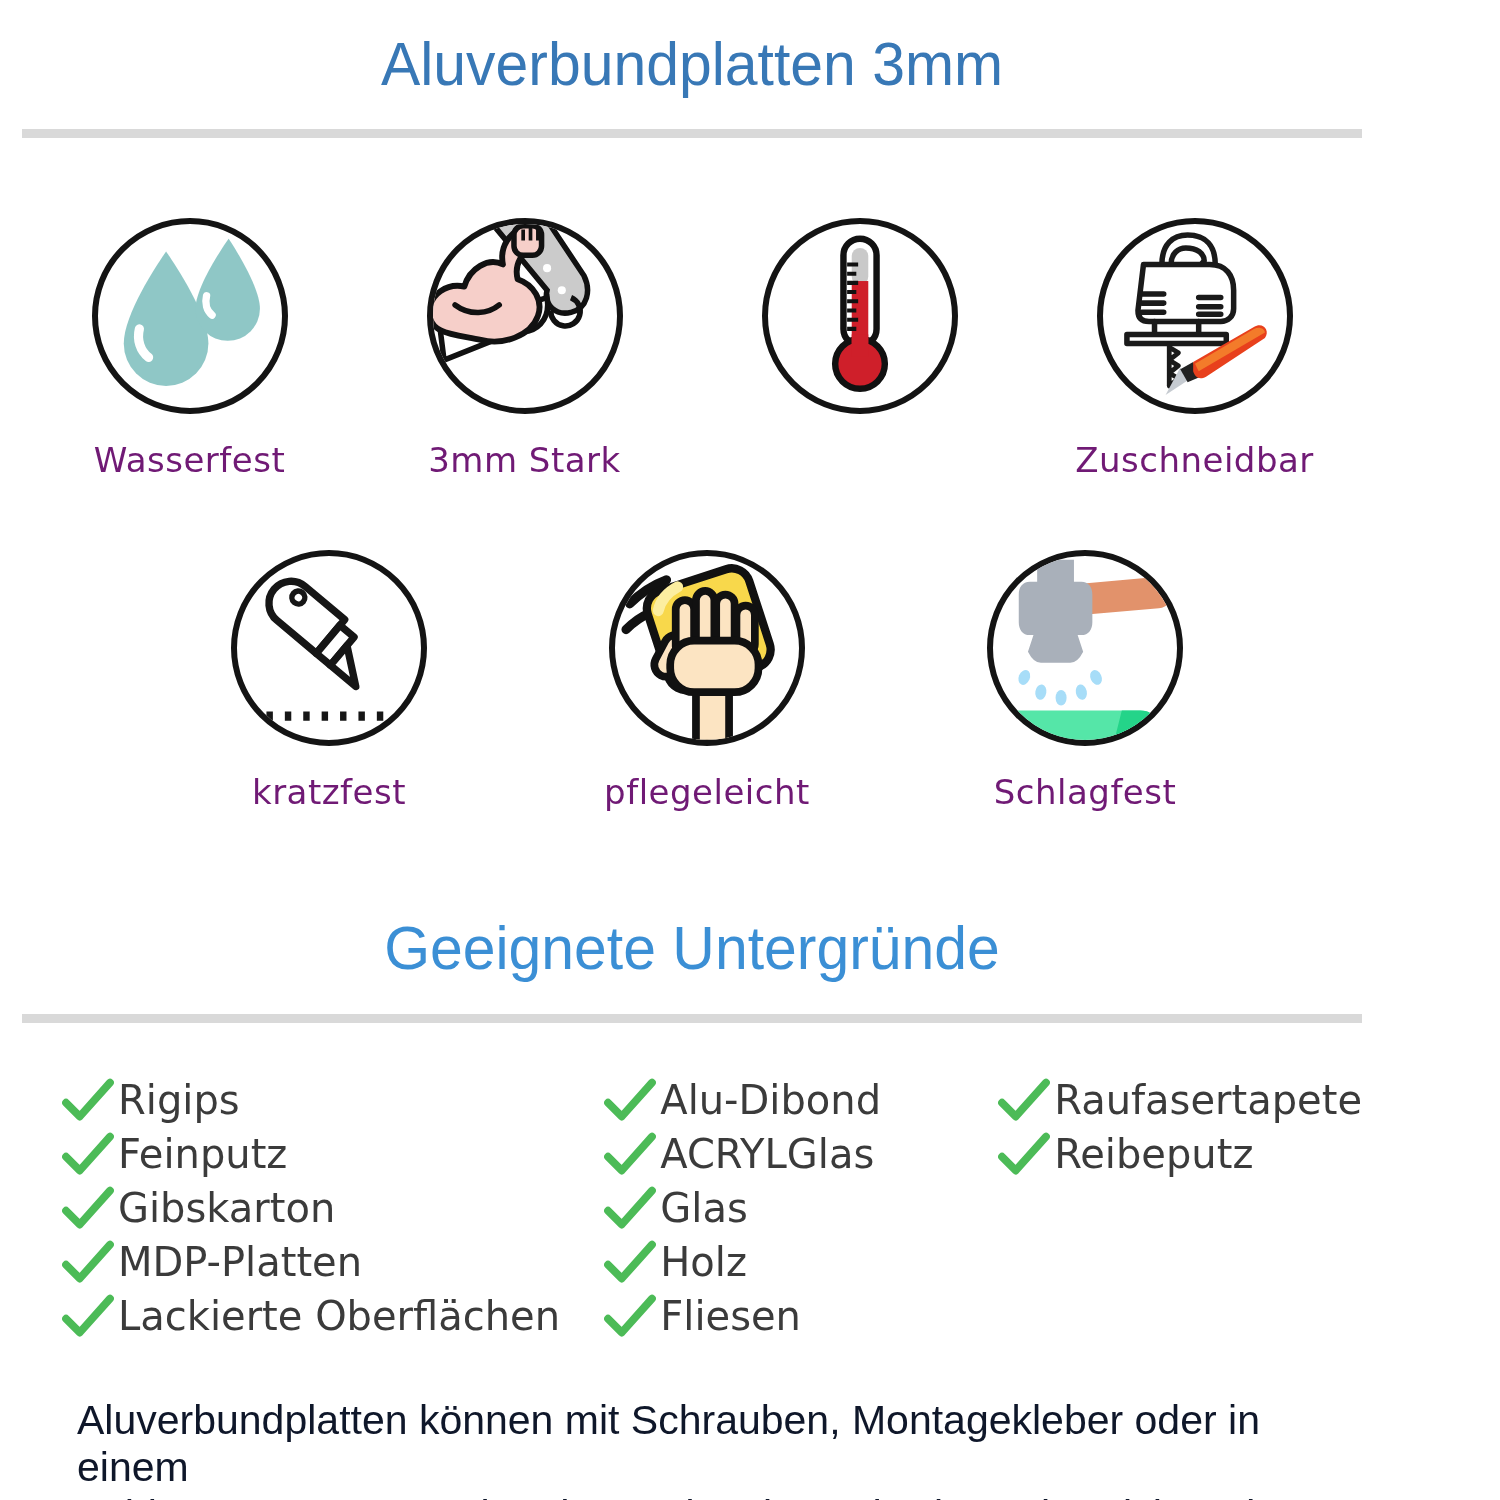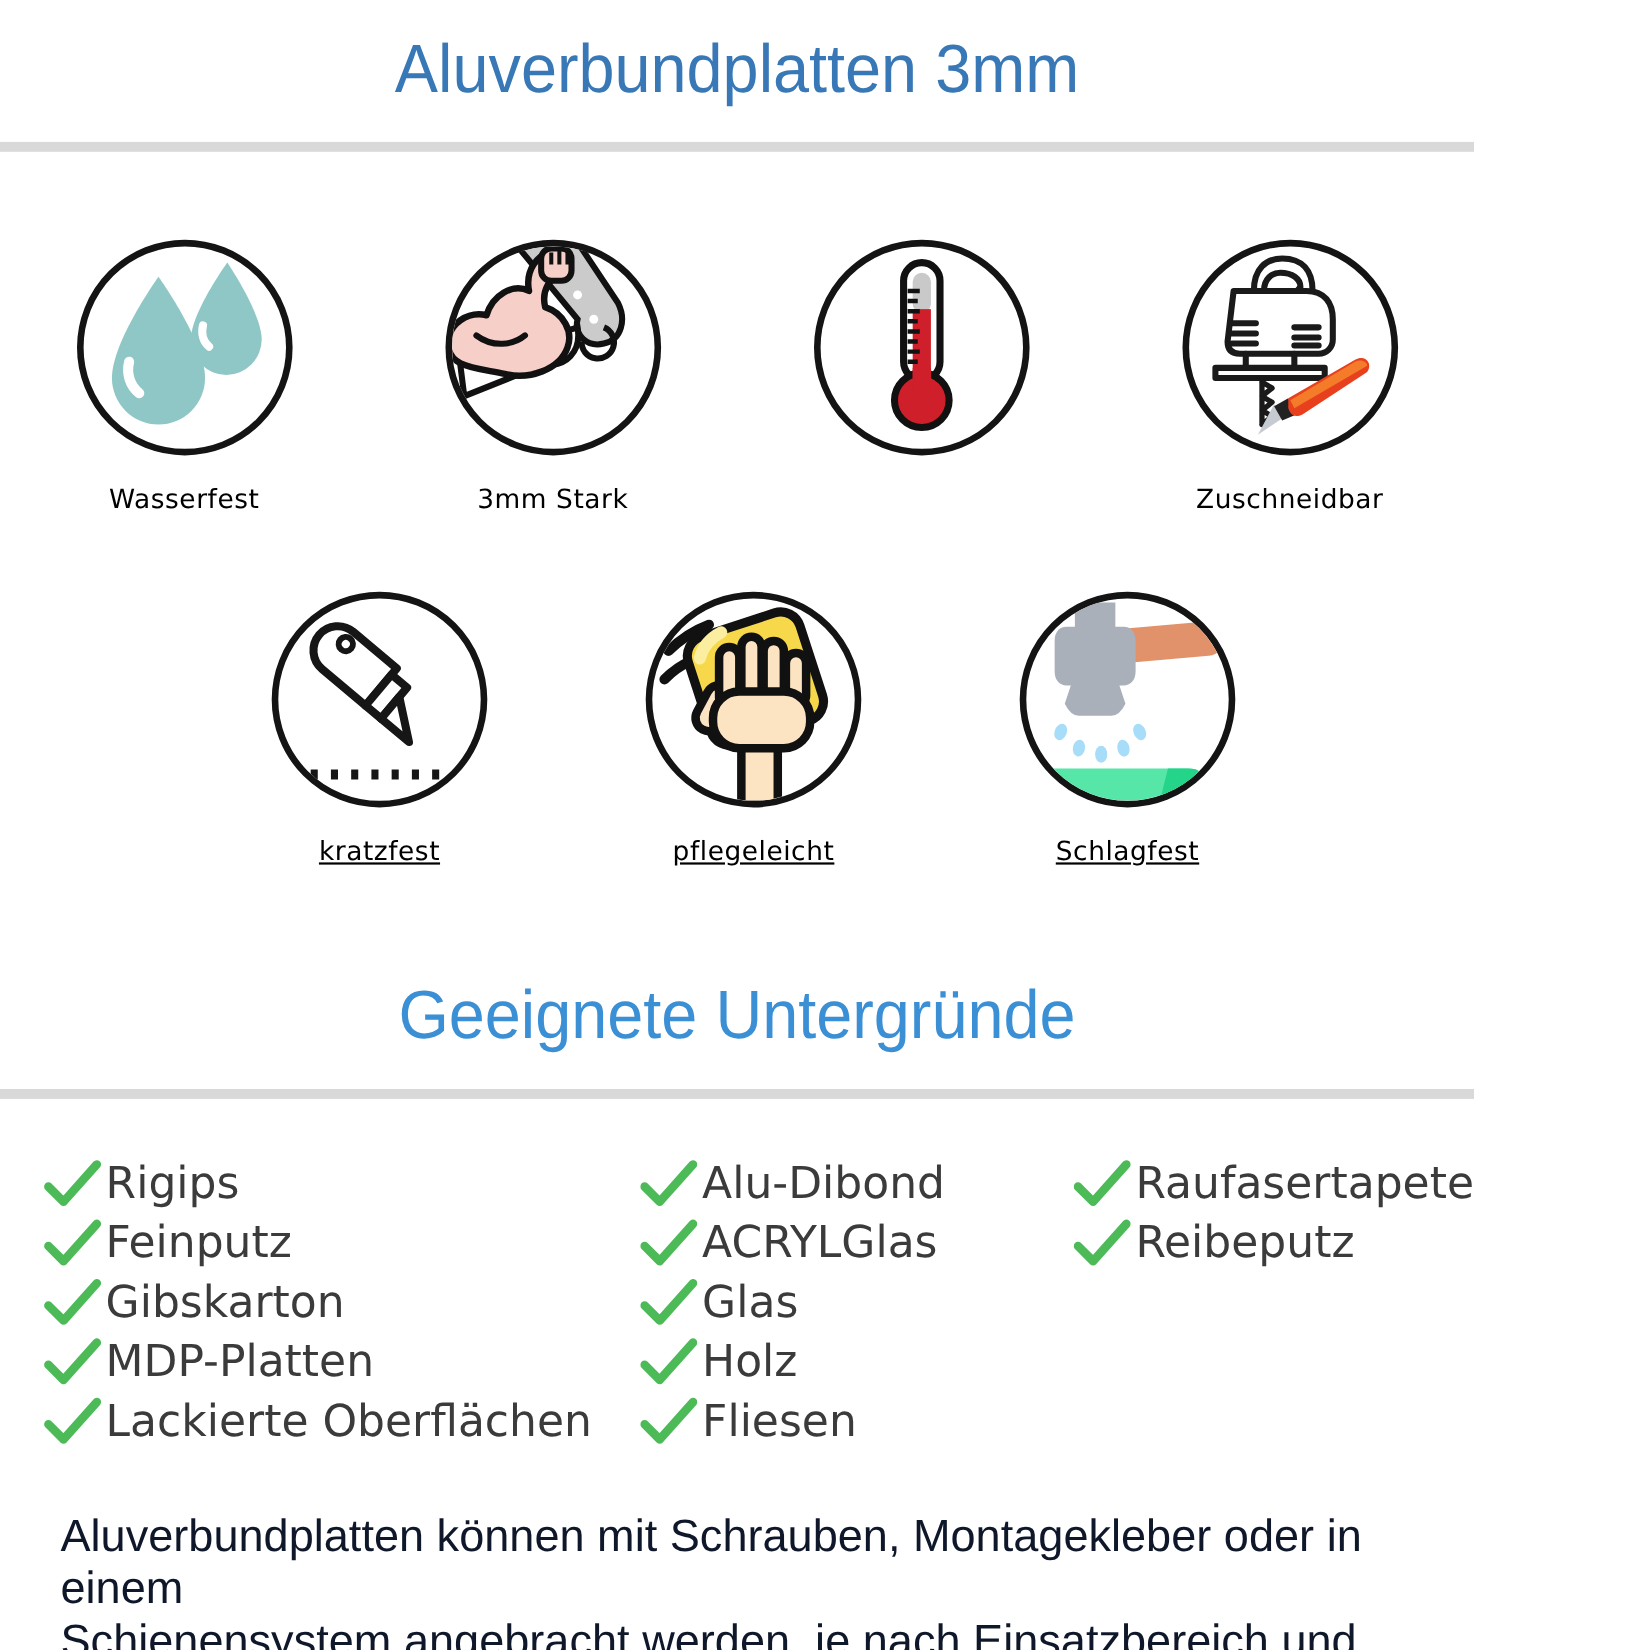--- a/index.html
+++ b/index.html
@@ -1,33 +1,33 @@
 <!DOCTYPE html>
 <html><head>
 <meta charset="utf-8">
 <style>
   html,body{margin:0;padding:0;background:#fff;}
   .page{width:1340px;height:1500px;position:relative;background:#fff;overflow:hidden;
-        font-family:"DejaVu Sans",sans-serif;}
+        font-family:"DejaVu Sans",sans-serif;margin-left:22px;}
   
   .title{margin:28px 0 0;text-align:center;
          font-family:"Liberation Sans",sans-serif;font-weight:400;
          font-size:62px;line-height:1.15;color:#3878B6;transform:scaleX(.95);}
   .title2{margin-top:100px;color:#3B8FD5;}
   .divider{height:9px;background:#D9D9D9;margin-top:30px;}
   
   .features{margin-top:80px;}
   .feat-row{display:flex;}
   .row1{justify-content:space-between;}
-  .row2{justify-content:center;margin-top:70px;padding-left:30px;text-decoration:underline;}
+  .row2{justify-content:center;gap:38px;margin-top:70px;padding-left:30px;}
   .feat{width:340px;display:flex;flex-direction:column;align-items:center;}
   .circle{width:196px;height:196px;box-sizing:border-box;border:6px solid #141414;
           border-radius:50%;overflow:hidden;background:#fff;}
   .circle svg{width:100%;height:100%;display:block;}
-  .feat-label{margin-top:26px;font-size:24px;color:#000000;letter-spacing:.5px;white-space:nowrap;}
+  .feat-label{margin-top:26px;font-size:34px;color:#701a75;letter-spacing:.5px;white-space:nowrap;}
   
   .surfaces{display:flex;margin-top:50px;padding-left:40px;}
   .col{display:flex;flex-direction:column;}
   .col1{width:585px;}
   .col2{width:425px;}
   .col3{flex:1;}
   .check-item{display:flex;align-items:center;height:54px;gap:4px;}
   .check-item svg{width:52px;height:44px;flex:0 0 auto;}
   .check-item span{font-size:40px;color:#3B3B3B;white-space:nowrap;}
   

